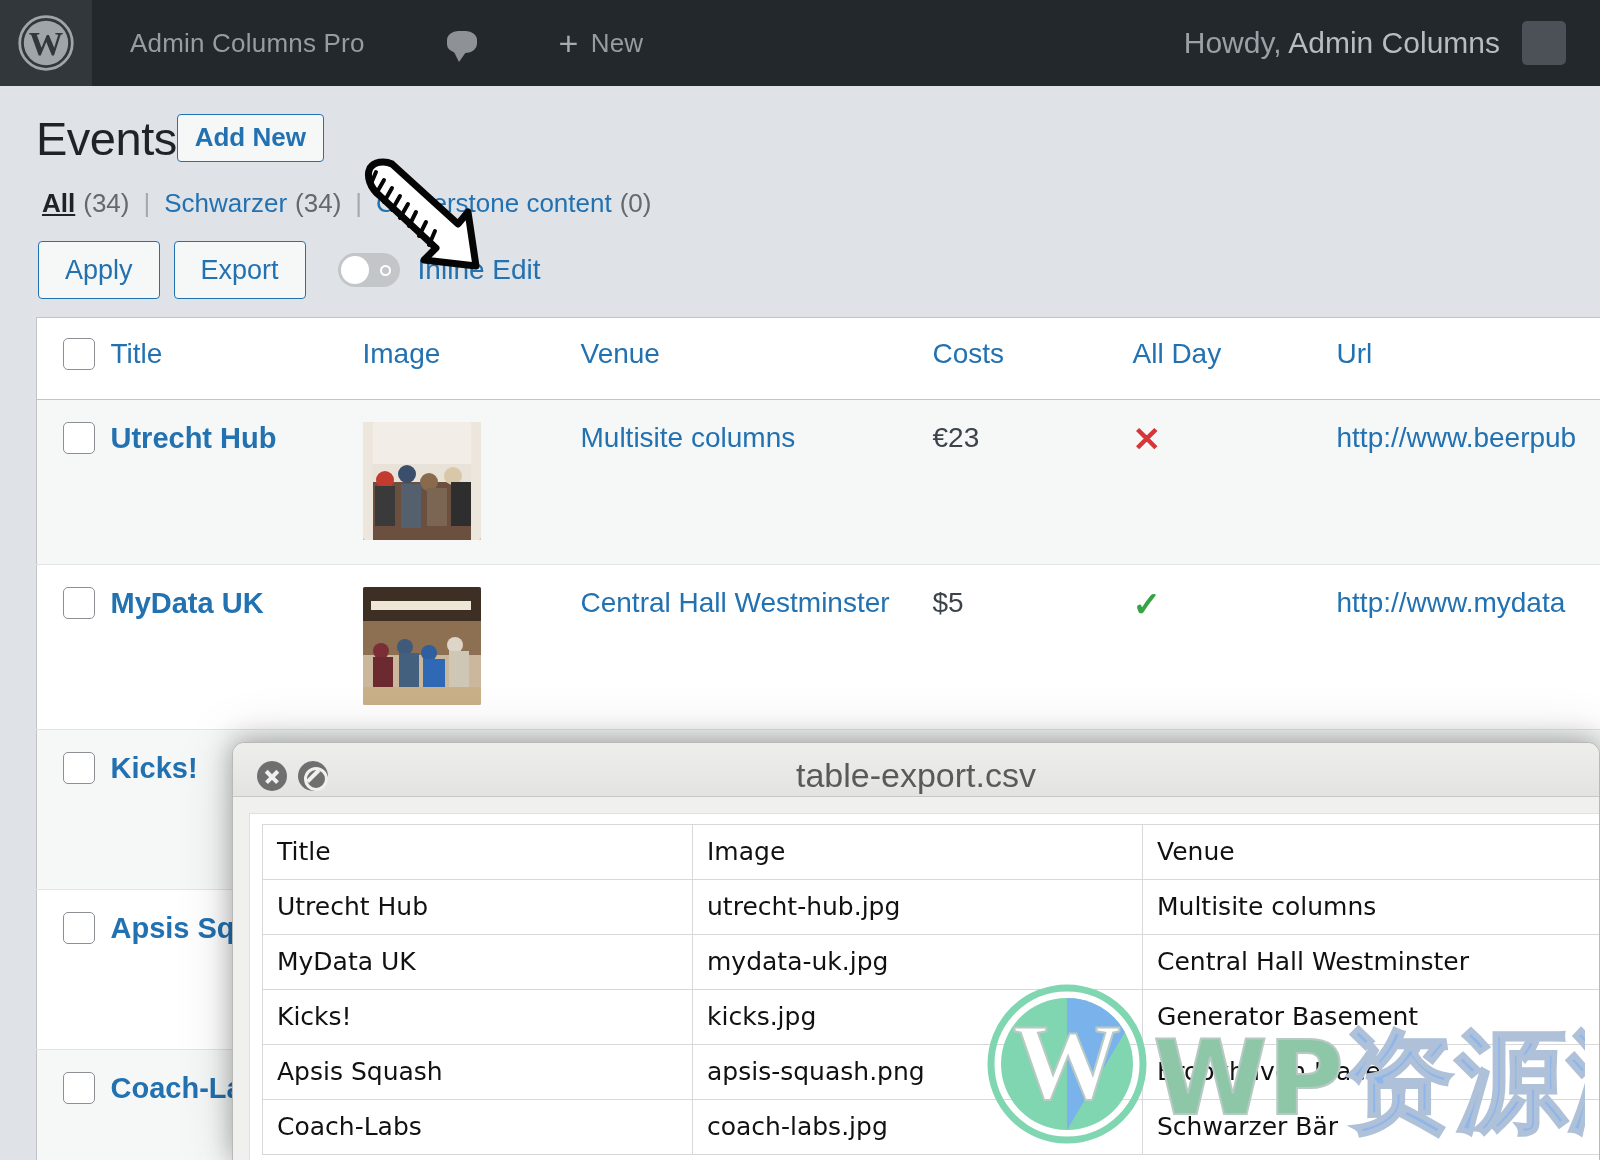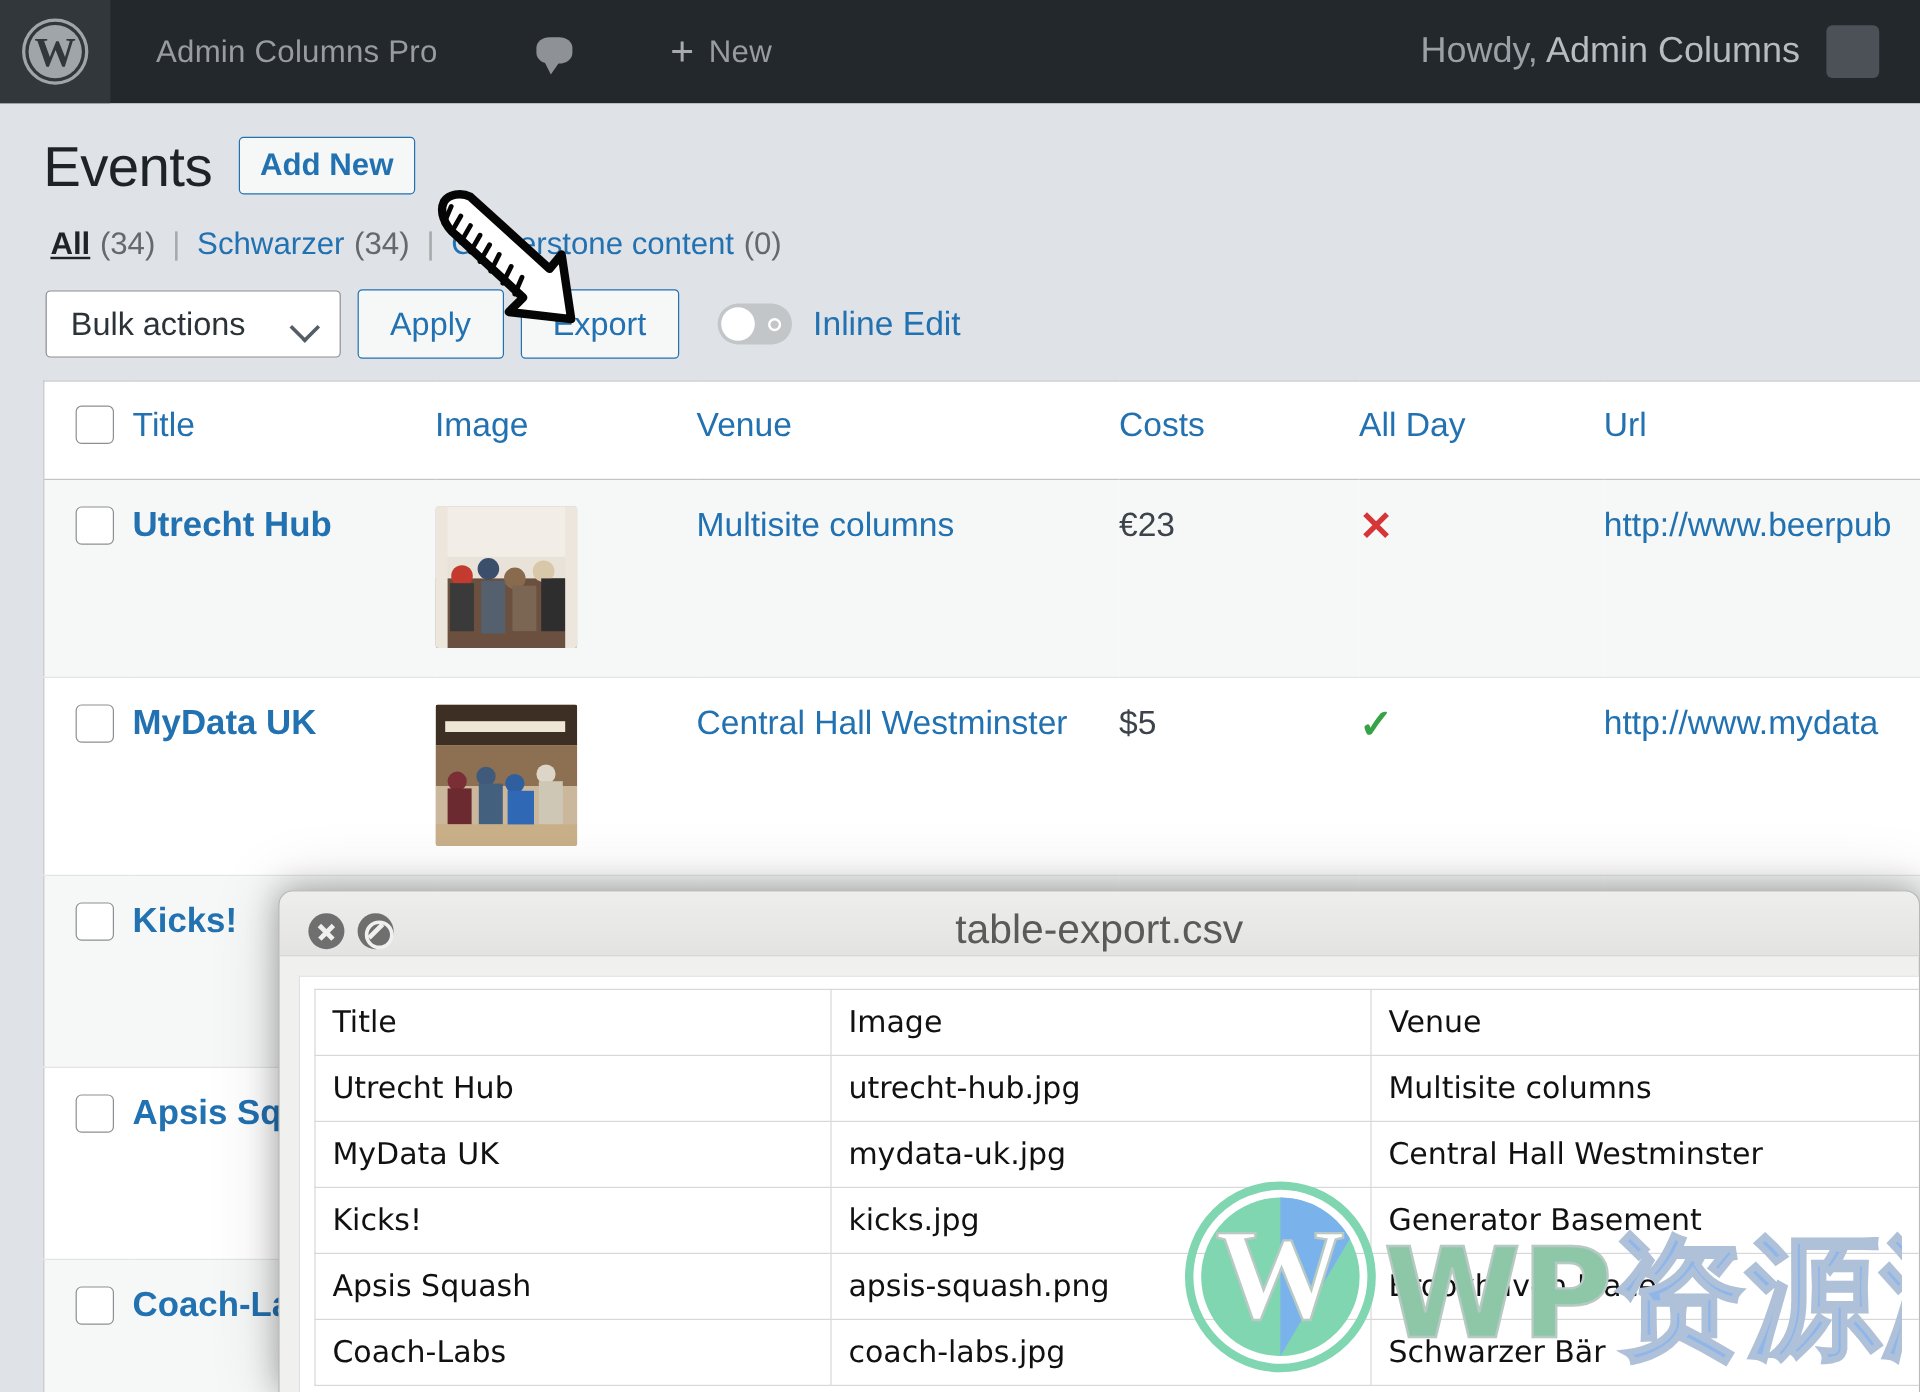--- a/index.html
+++ b/index.html
@@ -58,21 +58,20 @@
 
   
   .wrap { position: absolute; top: 86px; left: 0; width: 1600px; }
 
   .title-row { display: flex; align-items: center; padding: 28px 0 0 36px; }
   .page-title {
     font-size: 47px; font-weight: normal; color: #1d2327; line-height: 1;
     letter-spacing: -.5px;
   }
   .add-new-btn {
-    margin-left: 22px;
     border: 1px solid #2271b1; color: #2271b1; background: #f6f7f7;
     border-radius: 4px; padding: 9px 17px 11px;
     font-size: 26px; font-weight: bold; line-height: 1;
     cursor: pointer;
     text-align: center;
   }
 
   .subsubsub {
     padding: 26px 0 0 42px; font-size: 26px; color: #50575e;
     display: flex; align-items: baseline; gap: 0;
@@ -278,24 +277,20 @@
       <span>
         <a>Schwarzer</a><span class="cnt">(34)</span>
       </span>
       <span class="sep">|</span>
       <span>
         <a>Cornerstone content</a><span class="cnt">(0)</span>
       </span>
     </div>
 
     <div class="tablenav">
-      <div class="bulk-select">
-        <span>Bulk actions</span>
-        <span class="chev"></span>
-      </div>
       <button class="ac-btn">Apply</button>
       <button class="ac-btn">Export</button>
       <div class="toggle-wrap">
         <div class="toggle">
           <span class="knob"></span>
           <span class="dot"></span>
         </div>
         <span class="toggle-label">Inline Edit</span>
       </div>
     </div>

